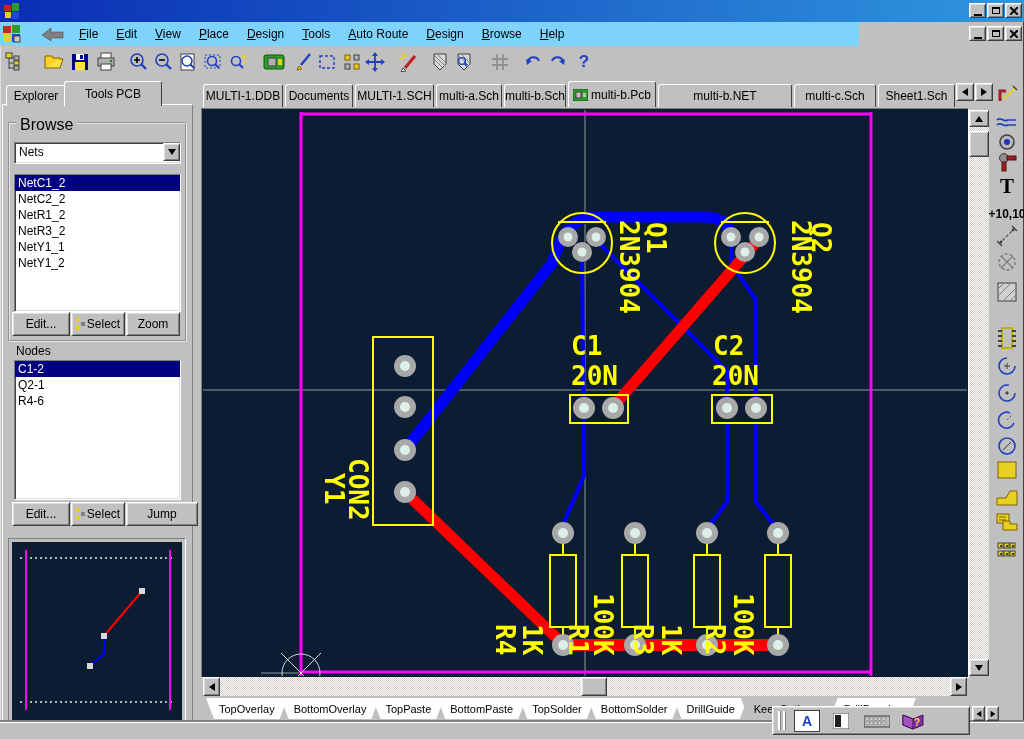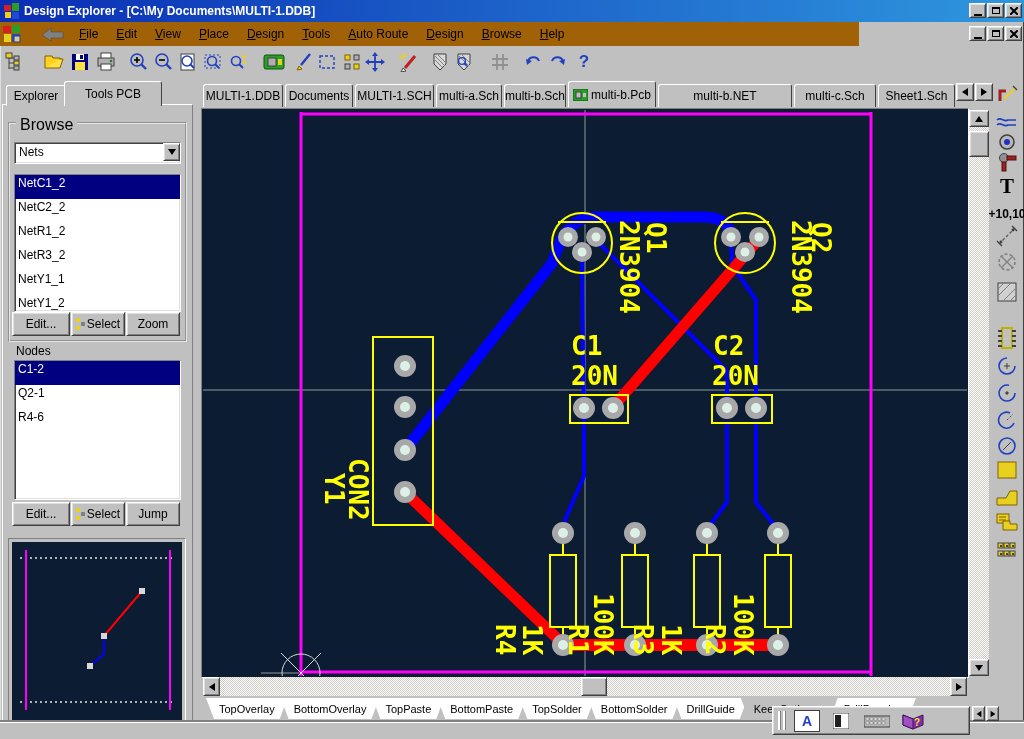--- a/index.html
+++ b/index.html
@@ -12,29 +12,29 @@
             box-shadow: inset 1px 1px 0 #dfdfdf, inset -1px -1px 0 #808080; }
   .raised-thin { border:1px solid; border-color:#ffffff #808080 #808080 #ffffff; }
   .sunken { border:1px solid; border-color:#808080 #ffffff #ffffff #808080; }
   .field { background:#ffffff; border:1px solid; border-color:#808080 #ffffff #ffffff #808080;
            box-shadow: inset 1px 1px 0 #404040, inset -1px -1px 0 #dfdfdf; }
   .checker { background:repeating-conic-gradient(#ffffff 0% 25%, #cfcac3 0% 50%); background-size:2px 2px; }
   .titlebar { left:0; top:0; width:1024px; height:22px;
               background:linear-gradient(90deg,#0a2db4,#2f97de); display:flex; align-items:center; }
   .titletext { color:#ffffff; font-weight:bold; font-size:12px; margin-left:6px; white-space:nowrap; }
   .winbtn { width:17px; height:15px; display:flex; align-items:center; justify-content:center; }
-  .menubar { left:0; top:22px; width:859px; height:24px; background:#a16207; display:flex; align-items:center; }
+  .menubar { left:0; top:22px; width:859px; height:24px; background:#7dd3fc; display:flex; align-items:center; }
   .menu-item { display:inline-block; padding:2px 9px; font-size:12px; color:#000; }
   .menu-item::first-letter { text-decoration:underline; }
   .tbtn { width:24px; height:24px; display:inline-flex; align-items:center; justify-content:center; }
   .tab { background:#c0c0c0; border:1px solid; border-color:#ffffff #404040 #404040 #ffffff;
          border-bottom:none; border-radius:3px 3px 0 0; display:flex; align-items:center;
          justify-content:center; font-size:12px; white-space:nowrap; overflow:hidden; }
   .listbox { background:#ffffff; font-size:12px; }
-  .listitem { height:24px; line-height:16px; padding-left:3px; color:#000; white-space:nowrap; }
+  .listitem { height:16px; line-height:16px; padding-left:3px; color:#000; white-space:nowrap; }
   .listitem.sel { background:#000080; color:#ffffff; }
   .btn { background:#c0c0c0; border:1px solid; border-color:#ffffff #404040 #404040 #ffffff;
          box-shadow: inset 1px 1px 0 #dfdfdf, inset -1px -1px 0 #808080;
          display:flex; align-items:center; justify-content:center; font-size:12px; white-space:nowrap; overflow:hidden; }
   .groupbox { border:2px groove #e6e6e6; }
   .grouplabel { position:absolute; background:#c0c0c0; padding:0 4px; font-size:16px; }
   .tri { width:0; height:0; display:inline-block; }
   .tri-up    { border-left:4px solid transparent; border-right:4px solid transparent; border-bottom:6px solid #000; }
   .tri-down  { border-left:4px solid transparent; border-right:4px solid transparent; border-top:6px solid #000; }
   .tri-left  { border-top:4px solid transparent; border-bottom:4px solid transparent; border-right:6px solid #000; }
@@ -53,21 +53,20 @@
 
 <div id="app">
 
   <div class="abs titlebar">
     <svg class="abs" style="left:4px;top:3px" width="16" height="16">
       <rect x="0" y="2" width="7" height="6" fill="#d42020"></rect>
         <rect x="8" y="0" width="7" height="8" fill="#2a9c2a"></rect>
       <rect x="1" y="9" width="6" height="6" fill="#e8d020"></rect>
         <rect x="8" y="9" width="7" height="7" fill="#2048d8"></rect>
     </svg>
-    <span class="titletext" style="margin-left:24px">Design Explorer - [C:\My Documents\MULTI-1.DDB]</span>
     <div class="abs winbtn raised" style="left:969px;top:3px">
         <div style="width:8px;height:2px;background:#000;margin-top:8px"></div>
       </div>
     <div class="abs winbtn raised" style="left:987px;top:3px">
         <div style="width:8px;height:7px;border:1px solid #000;border-top:2px solid #000"></div>
       </div>
     <div class="abs winbtn raised" style="left:1005px;top:3px">
         <svg width="8" height="8">
           <path d="M0 0 L8 8 M8 0 L0 8" stroke="#000" stroke-width="2"></path>
         </svg>
@@ -294,21 +293,21 @@
     </div>
     <div class="abs btn" style="left:12px;top:424px;width:58px;height:24px">Edit...</div>
     <div class="abs btn" style="left:71px;top:424px;width:54px;height:24px">
       <svg width="9" height="12" style="margin-right:2px">
           <rect x="0" y="0" width="4" height="4" fill="#e8d020"></rect>
           <rect x="5" y="4" width="4" height="4" fill="#808080"></rect>
           <rect x="0" y="8" width="4" height="4" fill="#e8d020"></rect>
         </svg>
       <span>Select</span>
     </div>
-    <div class="abs btn" style="left:126px;top:424px;width:54px;height:24px">Jump</div>
+    <div class="abs btn" style="left:126px;top:424px;width:72px;height:24px">Jump</div>
 
     <div class="abs sunken" style="left:8px;top:460px;width:178px;height:186px;background:#c0c0c0">
       <svg class="abs" style="left:3px;top:3px" width="170" height="178">
         <rect x="0" y="0" width="170" height="178" fill="#0b1c33"></rect>
         <line x1="8" y1="16" x2="162" y2="16" stroke="#e8e8e8" stroke-width="1.5" stroke-dasharray="2 3"></line>
         <line x1="8" y1="160" x2="162" y2="160" stroke="#e8e8e8" stroke-width="1.5" stroke-dasharray="2 3"></line>
         <line x1="14" y1="8" x2="14" y2="168" stroke="#ff00ff" stroke-width="2"></line>
         <line x1="158" y1="8" x2="158" y2="168" stroke="#ff00ff" stroke-width="2"></line>
         <line x1="130" y1="49" x2="92" y2="94" stroke="#ff0000" stroke-width="2"></line>
         <path d="M92 94 L92 112 L78 124" stroke="#0000ff" stroke-width="2" fill="none"></path>

